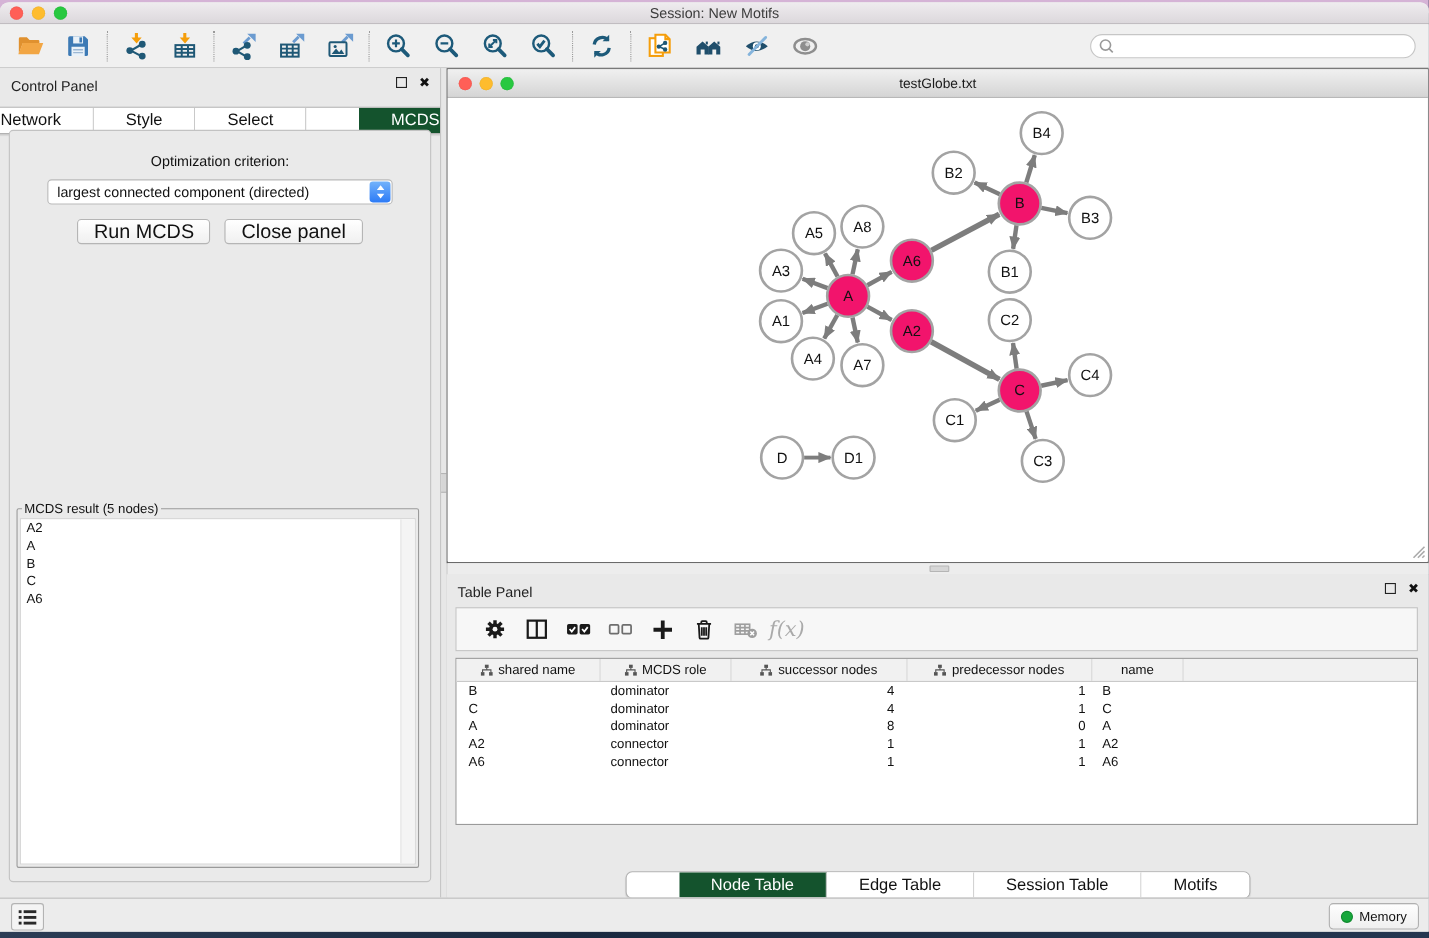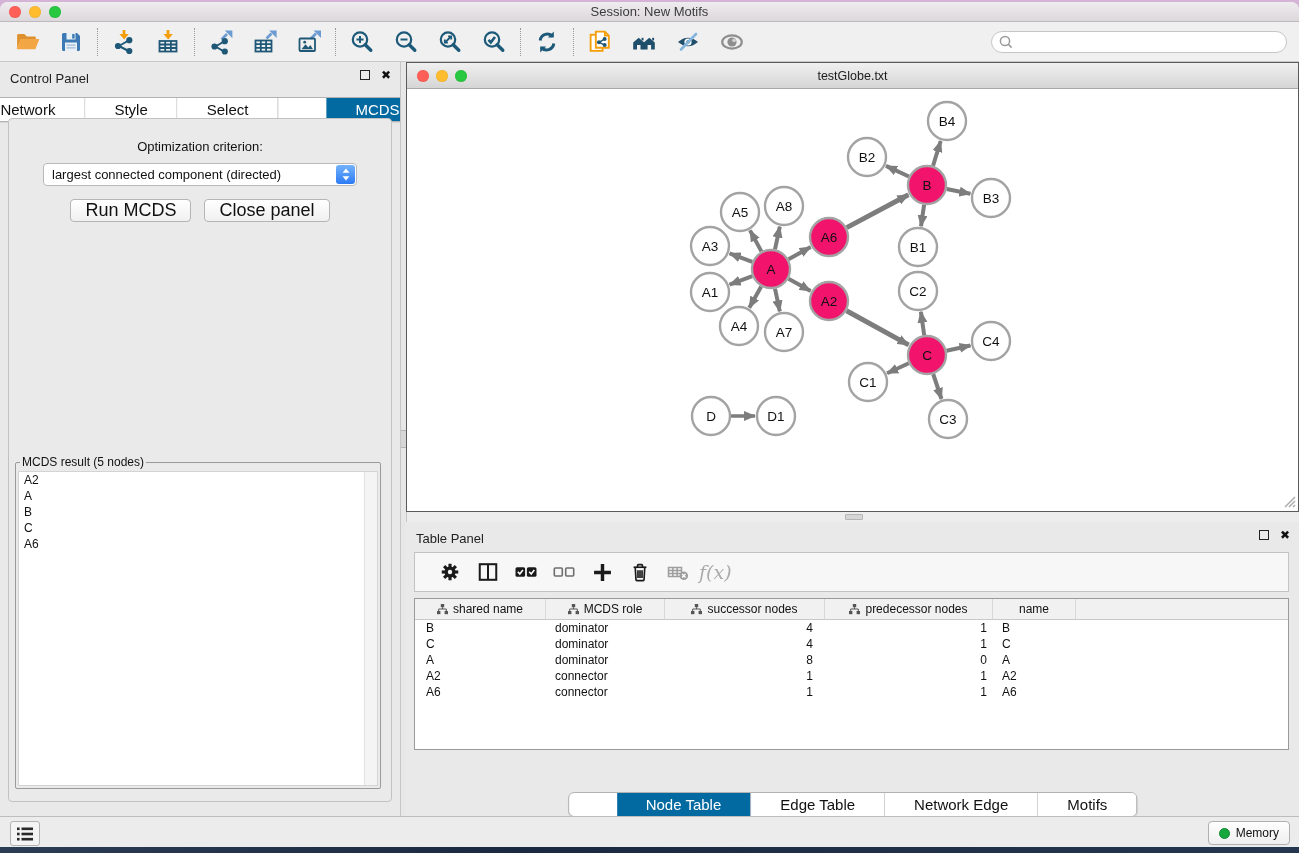--- a/index.html
+++ b/index.html
@@ -38,21 +38,21 @@
   .panel-icons { position:absolute; right:9px; top:8px; display:flex; gap:11px; align-items:center; }
   .float-box { width:10px; height:10px; border:1.6px solid #222; display:inline-block; }
   .close-x { font-size:12px; font-weight:bold; color:#111; line-height:10px; }
 
   .cp-tabs { position:absolute; top:35px; left:50%; transform:translateX(-50%); display:flex;
       border:1px solid #b2b2b2; border-radius:6px; overflow:hidden; background:#fff;
       box-shadow:0 1px 1px rgba(0,0,0,.08); }
   .seg-tab { padding:3px 29px; font-size:15px; color:#111; background:#fff;
       border-right:1px solid #c9c9c9; white-space:nowrap; }
   .seg-tab:last-child { border-right:none; }
-  .seg-tab.active { background:#0369a1; color:#fff;margin-left:48px; }
+  .seg-tab.active { background:#14532d; color:#fff;margin-left:48px; }
 
   .cp-box { position:absolute; top:56px; left:8px; width:384px; height:684px;
       background:#eaeaea; border:1px solid #c2c2c2; border-radius:4px; }
   .opt-label { margin-top:20px; text-align:center; font-size:13px; color:#111; }
   .select { width:314px; height:23px; margin:9px auto 0; background:#fff; border:1px solid #b9b9b9;
       border-radius:4px; position:relative; display:flex; align-items:center; padding-left:8px;
       font-size:13px; color:#111; }
   .stepper { position:absolute; right:1px; top:1px; width:19px; height:19px; border-radius:3px;
       background:linear-gradient(#72b2fb,#2d7bf6); display:flex; align-items:center; justify-content:center; }
   .btn-row { margin-top:13px; display:flex; justify-content:center; gap:13px; }
@@ -633,21 +633,21 @@
               <span class="td c1">connector</span>
               <span class="td c2">1</span>
               <span class="td c3">1</span>
               <span class="td c4">A6</span>
             </div>
           </div>
       </div>
       <div class="tp-tabs" id="tp-tabs">
           <span class="seg-tab active">Node Table</span>
           <span class="seg-tab">Edge Table</span>
-          <span class="seg-tab">Network Edge</span>
+          <span class="seg-tab">Session Table</span>
           <span class="seg-tab">Motifs</span>
         </div>
     </div>
 
     <div class="status-bar">
       <span class="list-btn">
         <svg width="18" height="16" viewBox="0 0 18 16">
           <g fill="#2a2a2a">
             <rect x="1" y="1.5" width="2.6" height="2.6"></rect>
               <rect x="5.5" y="1.5" width="11.5" height="2.6"></rect>

